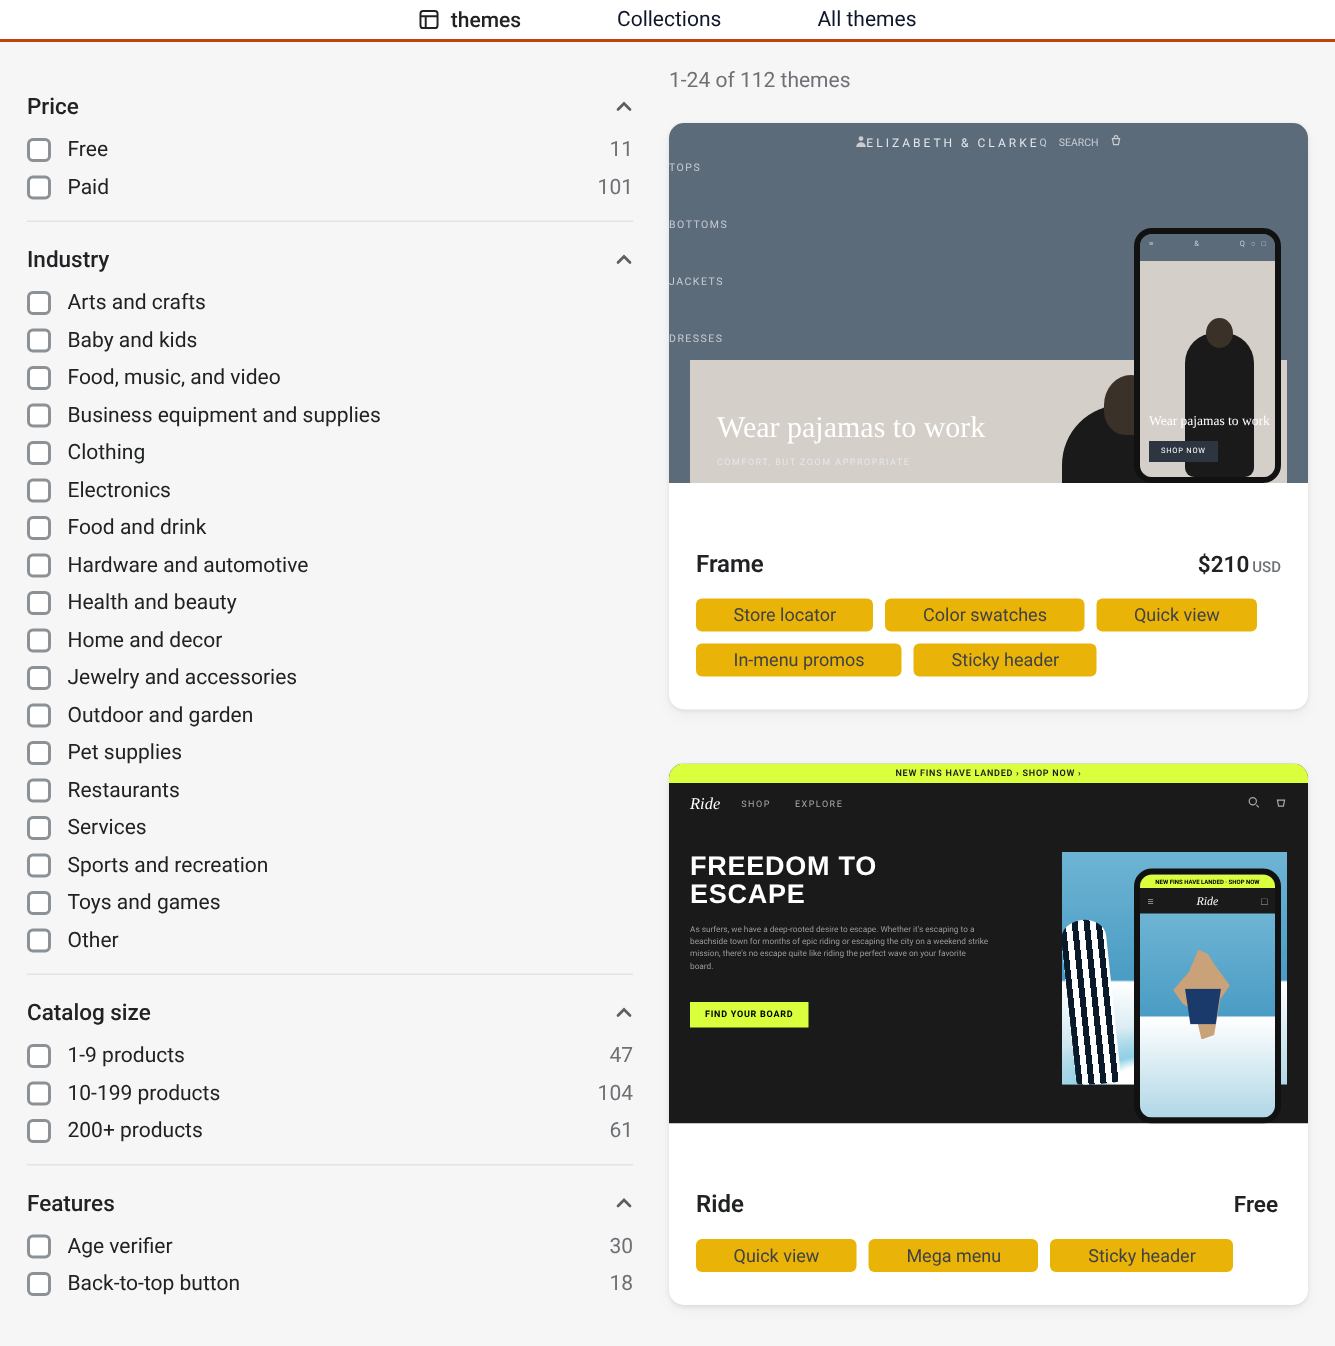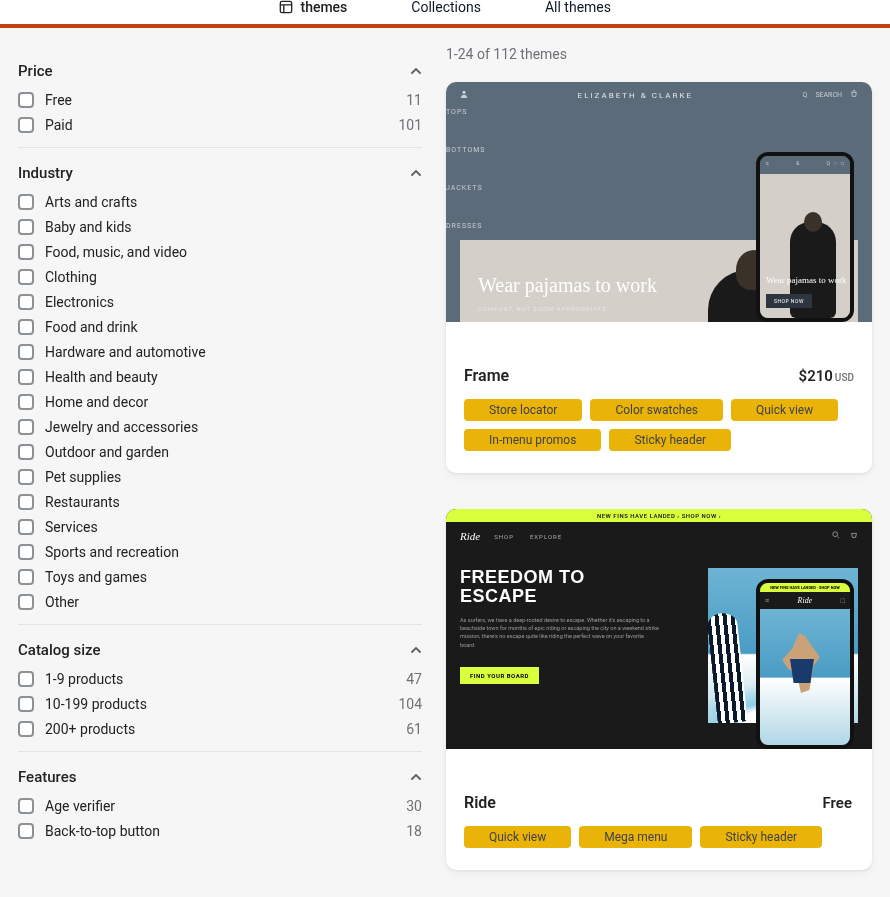--- a/index.html
+++ b/index.html
@@ -6,24 +6,24 @@
     body {
       font-family: -apple-system, BlinkMacSystemFont, "Segoe UI", Roboto, Helvetica, Arial, sans-serif;
       background: #f6f6f7;
       color: #202223;
       width: 890px;
       overflow-x: hidden;
     }
 
     .topnav {
       background: #ffffff;
-      border-bottom: 4px solid #c2410c;
+      border-bottom: 2px solid #c2410c;
       height: 28px;
       display: flex;
-      align-items: flex-start;
+      align-items: center;
       justify-content: center;
       gap: 64px;
       padding-top: 0;
       overflow: hidden;
     }
     .topnav .nav-item {
       font-size: 14px;
       color: #0f172a;
       line-height: 14px;
       padding-top: 0;
@@ -124,21 +124,21 @@
       overflow: hidden;
     }
 
     
     .frame-bg {
       background: #5c6b7a;
       color: #fff;
     }
     .frame-topbar {
       display: flex;
-      justify-content: space-between;
+      justify-content: center;
       align-items: center;
       padding: 8px 14px;
       font-size: 7px;
       color: #c8cdd3;
     }
     .frame-topbar .center { letter-spacing: 2px; font-size: 8px; color: #e5e7ea; }
     .frame-topbar .right { display: flex; gap: 8px; align-items: center; }
     .frame-menu {
       display: flex;
       justify-content: center;
@@ -380,20 +380,26 @@
           <div class="filter-row">
             <div class="left">
               <span class="checkbox"></span>
               <span>Baby and kids</span>
             </div>
           </div>
           <div class="filter-row">
             <div class="left">
               <span class="checkbox"></span>
               <span>Food, music, and video</span>
+            </div>
+          </div>
+          <div class="filter-row">
+            <div class="left">
+              <span class="checkbox"></span>
+              <span>Business equipment and supplies</span>
             </div>
           </div>
           <div class="filter-row">
             <div class="left">
               <span class="checkbox"></span>
               <span>Clothing</span>
             </div>
           </div>
           <div class="filter-row">
             <div class="left">

